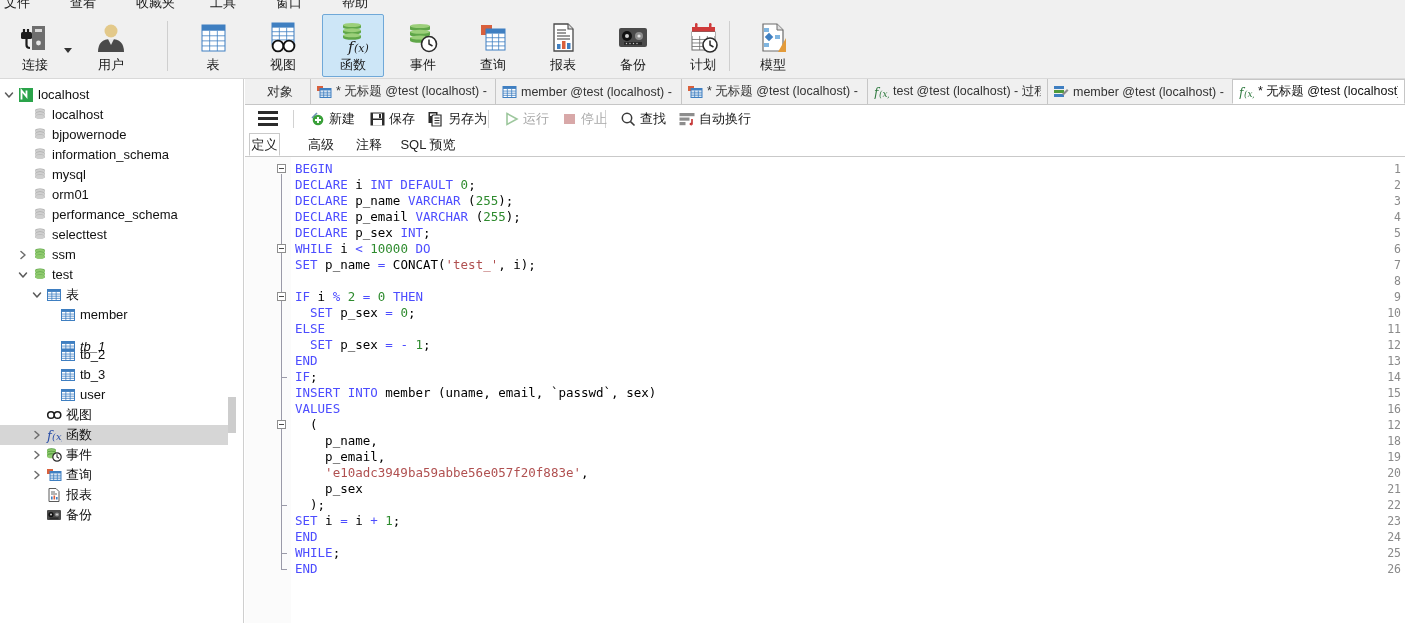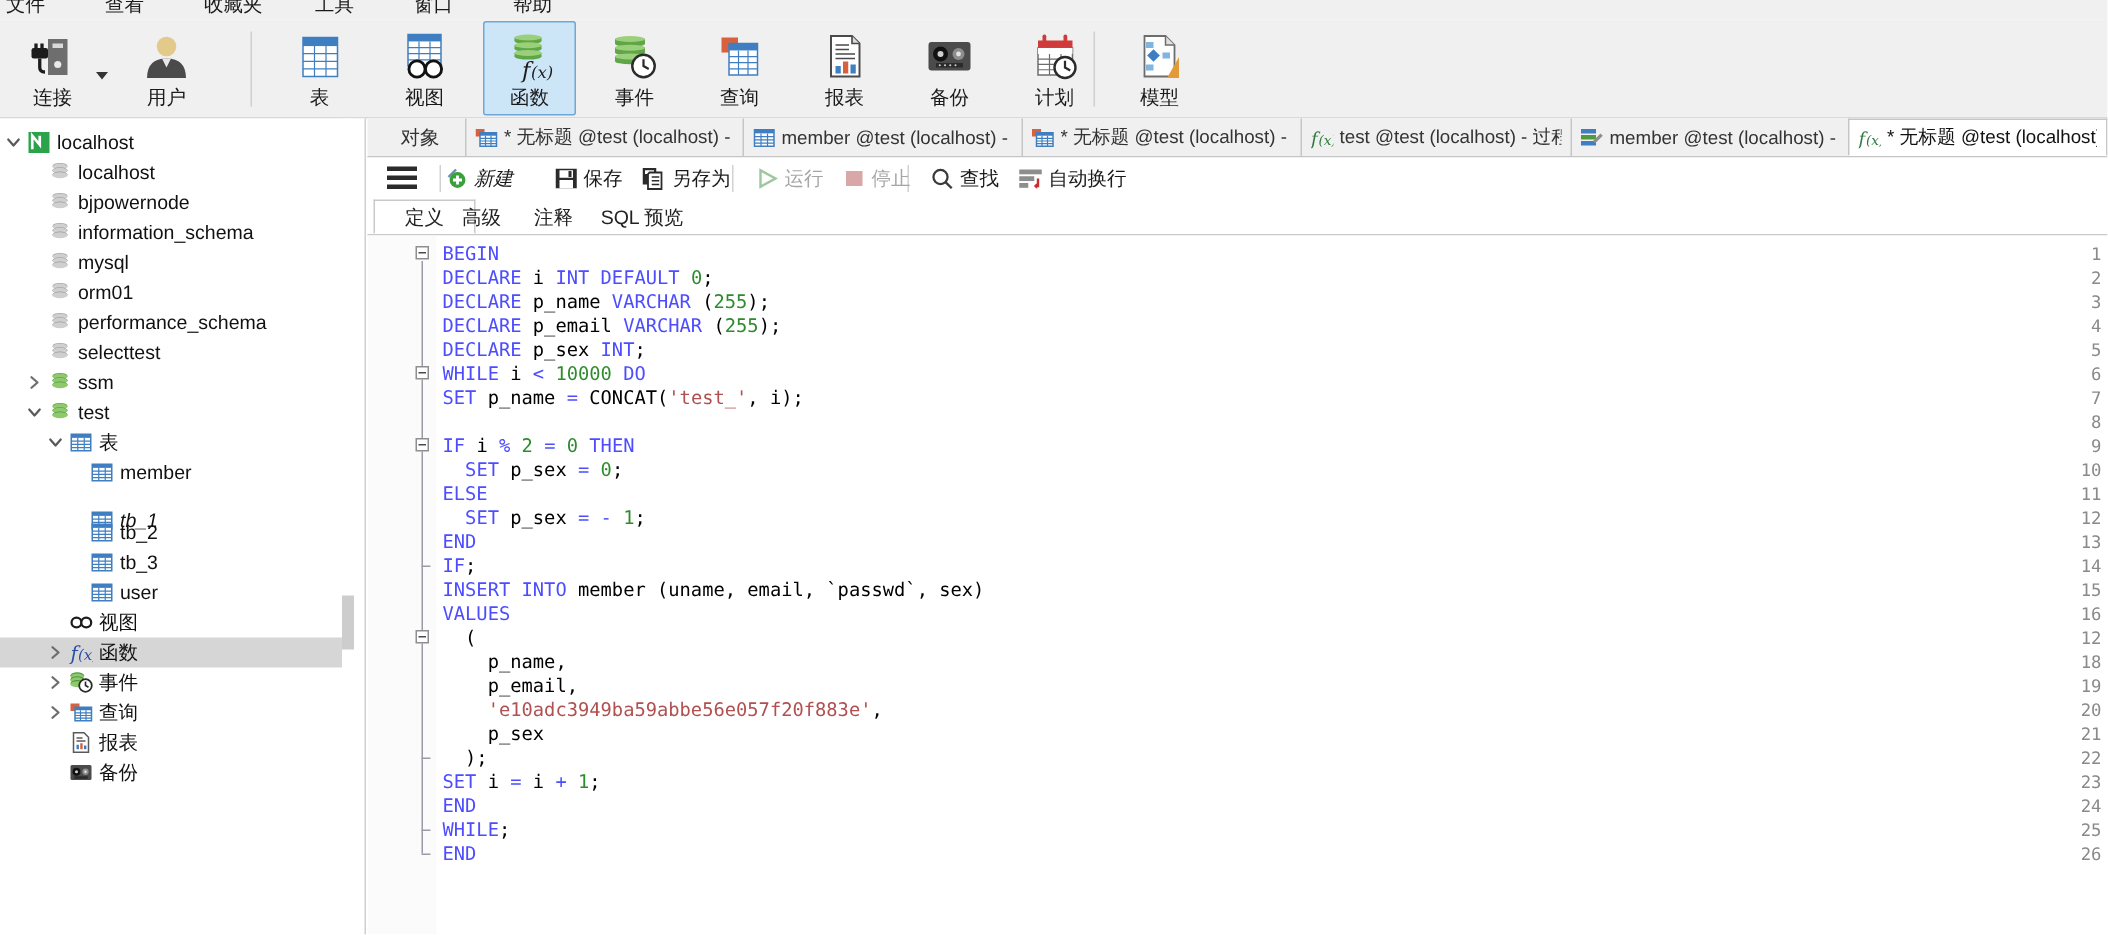--- a/index.html
+++ b/index.html
@@ -777,21 +777,21 @@
     <div class="subbar">
       <div class="hamburger">
         <i></i>
           <i></i>
           <i></i>
       </div>
       <div class="sb-vsep" style="left:48px;"></div>
       <div class="sb-vsep" style="left:243px;"></div>
       <div class="sb-vsep" style="left:360px;"></div>
       <div id="sbbtns">
-          <div class="sb-btn" style="left: 51px; font-style: italic;">
+          <div class="sb-btn" style="left: 64px;">
             <span class="sbi"><svg width="17" height="16" viewBox="0 0 17 16" xmlns="http://www.w3.org/2000/svg">
                 <path d="M8 2 L3 7" stroke="#6b8fb5" stroke-width="1.6" fill="none"></path>
                 <circle cx="9" cy="9" r="5.3" fill="#3aa03a"></circle>
                 <path d="M9 6 L9 12 M6 9 L12 9" stroke="#fff" stroke-width="1.9"></path>
               </svg></span>
             <span>新建</span>
           </div>
           <div class="sb-btn" style="left: 124px;">
             <span class="sbi"><svg width="17" height="16" viewBox="0 0 17 16" xmlns="http://www.w3.org/2000/svg">
                 <rect x="1.5" y="1.5" width="14" height="13" fill="#2b2b2b"></rect>
@@ -839,21 +839,21 @@
                 <path d="M13 8 L13 13 L11 13" stroke="#c43030" stroke-width="1.6" fill="none"></path>
                 <path d="M12.5 11 L10.2 13 L12.5 15 Z" fill="#c43030"></path>
               </svg></span>
             <span>自动换行</span>
           </div>
         </div>
     </div>
 
     <div class="innertabs">
       <div id="itabs">
-          <div class="itab active" style="left: 4px; width: 68px;">
+          <div class="itab active" style="left: 4px; width: 31px;">
             <span>定义</span>
           </div>
           <div class="itab" style="left: 52px; width: 48px;">
             <span>高级</span>
           </div>
           <div class="itab" style="left: 100px; width: 48px;">
             <span>注释</span>
           </div>
           <div class="itab" style="left: 148px; width: 70px;">
             <span>SQL 预览</span>

